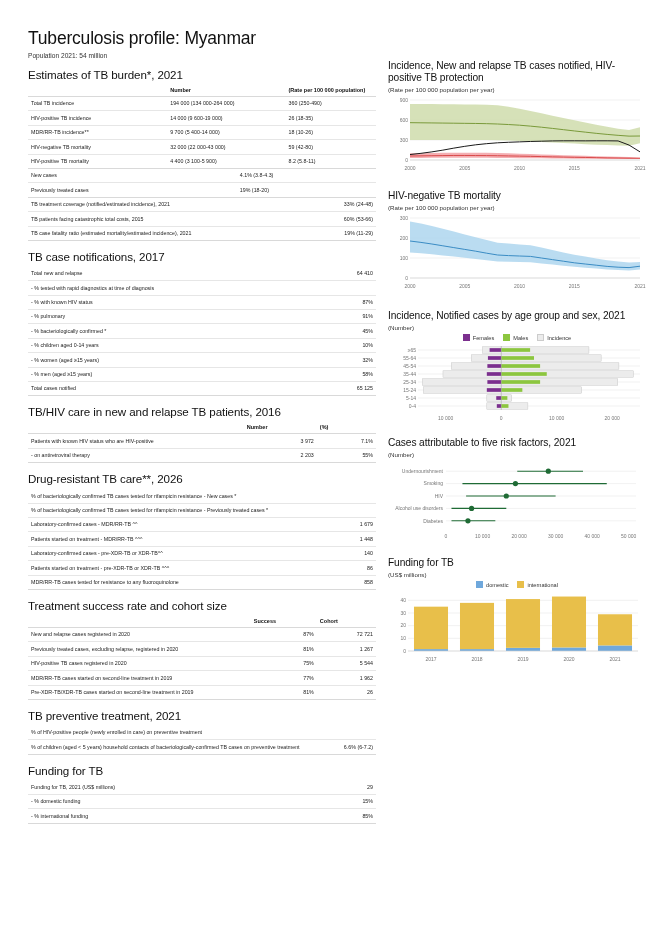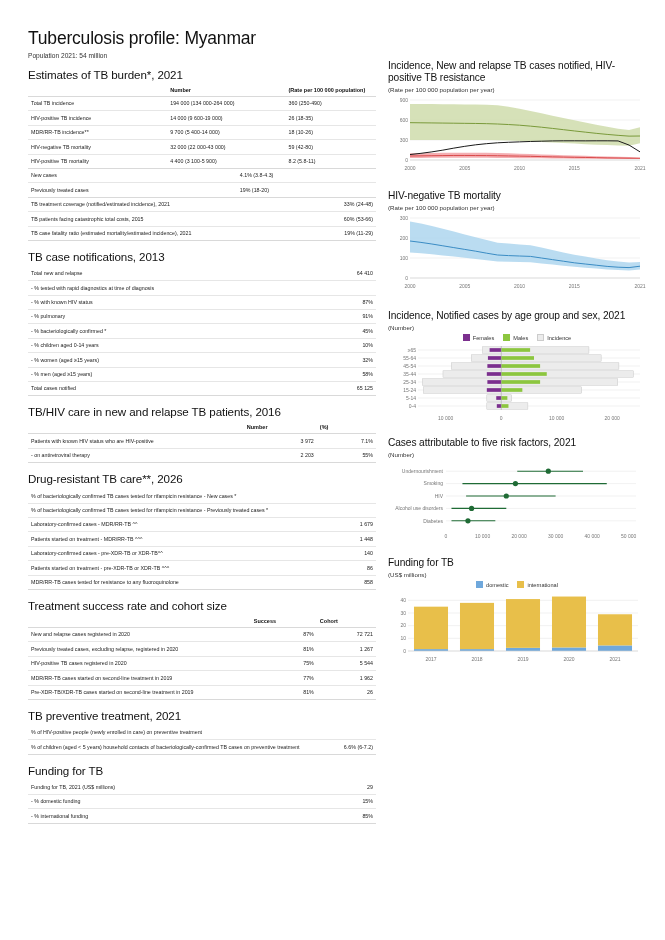--- a/index.html
+++ b/index.html
@@ -148,21 +148,21 @@
             <td class="lbl">TB patients facing catastrophic total costs, 2015</td>
             <td class="right">60% (53-66)</td>
           </tr>
           <tr>
             <td class="lbl">TB case fatality ratio (estimated mortality/estimated incidence), 2021</td>
             <td class="right">19% (11-29)</td>
           </tr>
         </tbody>
     </table>
 
-    <h2 class="section-title">TB case notifications, 2013</h2>
+    <h2 class="section-title">TB case notifications, 2017</h2>
     <table class="data">
       <colgroup>
           <col style="width:80%">
           <col style="width:20%">
         </colgroup>
       <tbody id="tb-notif">
           <tr>
             <td class="lbl">Total new and relapse</td>
             <td class="right">64 410</td>
           </tr>
@@ -348,21 +348,21 @@
             <td class="right">85%</td>
           </tr>
         </tbody>
     </table>
 
   </div>
 
   <div class="col-right">
 
     <div class="chart-block">
-      <div class="chart-title">Incidence, New and relapse TB cases notified, HIV-positive TB resistance</div>
+      <div class="chart-title">Incidence, New and relapse TB cases notified, HIV-positive TB protection</div>
       <div class="chart-sub">(Rate per 100 000 population per year)</div>
       <div class="chart-area" id="chart-incidence-area">
           <svg width="258" height="78">
             <line x1="22" y1="64" x2="252" y2="64" class="grid"></line>
             <text x="20" y="65.8" class="ax-label-r">0</text>
             <line x1="22" y1="44" x2="252" y2="44" class="grid"></line>
             <text x="20" y="45.8" class="ax-label-r">300</text>
             <line x1="22" y1="24" x2="252" y2="24" class="grid"></line>
             <text x="20" y="25.8" class="ax-label-r">600</text>
             <line x1="22" y1="4" x2="252" y2="4" class="grid"></line>

